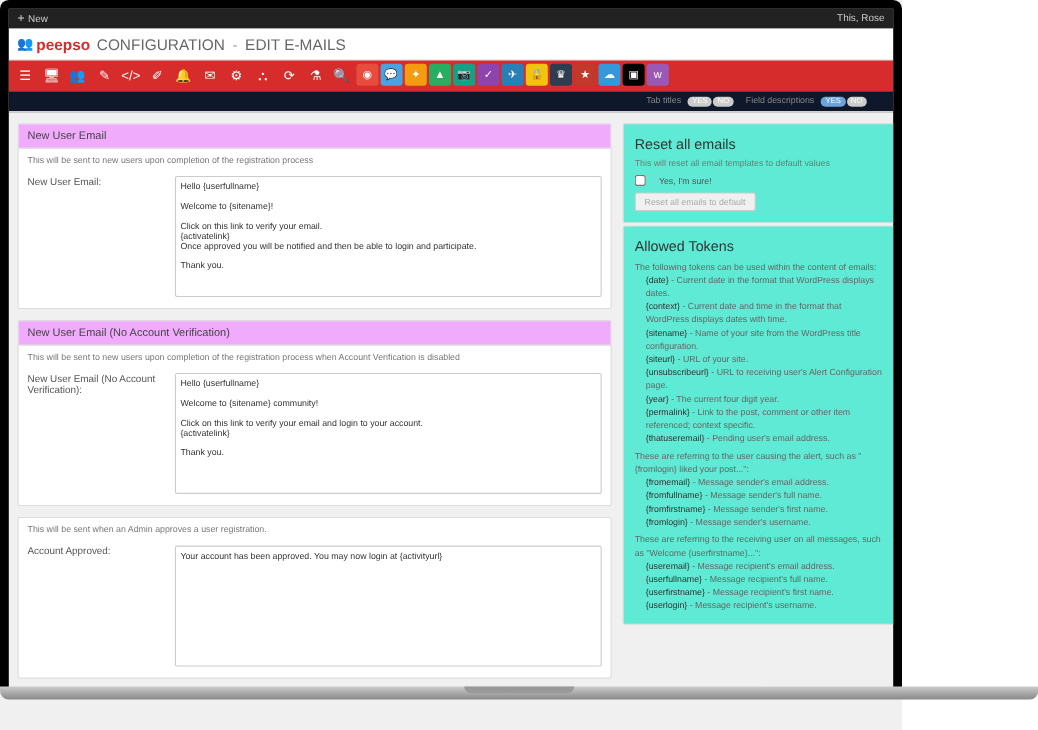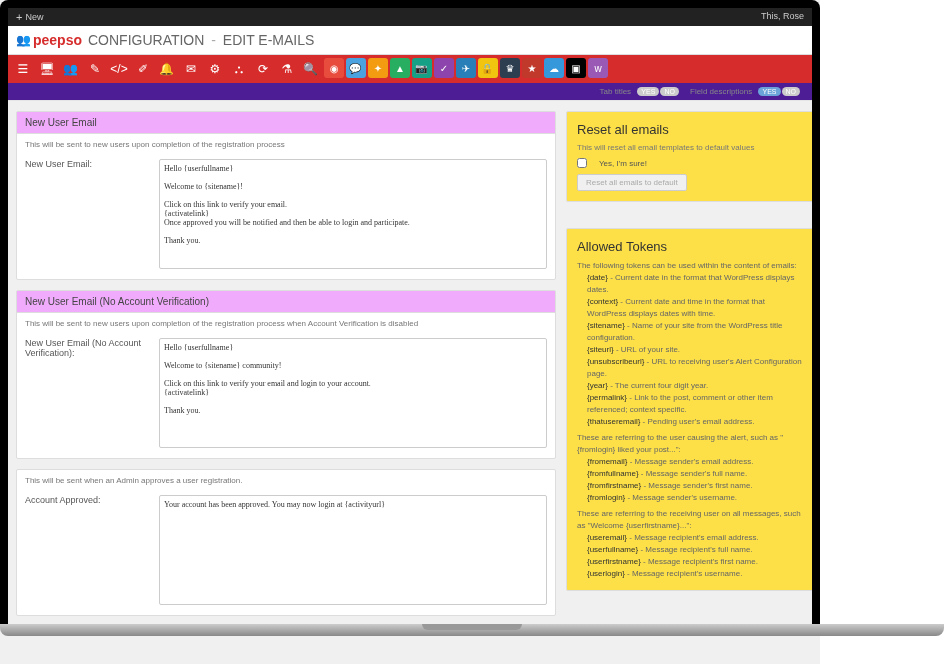--- a/index.html
+++ b/index.html
@@ -19,37 +19,37 @@
     .header { background: #fff; padding: 6px 8px; display: flex; align-items: center; gap: 6px; border-bottom: 1px solid #ddd; }
     .logo { color: #d62c2c; font-weight: bold; font-size: 14px; display: flex; align-items: center; gap: 2px; }
     .logo-icon { font-size: 12px; }
     .breadcrumb { color: #666; font-size: 14px; font-weight: 300; }
     .breadcrumb .sep { color: #aaa; margin: 0 3px; }
     
     .toolbar { background: #d62c2c; padding: 3px 4px; display: flex; gap: 2px; }
     .toolbar .ticon { width: 22px; height: 22px; display: flex; align-items: center; justify-content: center; color: #fff; font-size: 12px; border-radius: 2px; }
     .toolbar .ticon.colored { width: 20px; height: 20px; border-radius: 3px; font-size: 10px; }
     
-    .subbar { background: #4c1d95; padding: 4px 12px; text-align: right; font-size: 8px; color: #888; border-bottom: 1px solid #e5e5e5; }
+    .subbar { background: #0f172a; padding: 4px 24px; text-align: right; font-size: 8px; color: #888; border-bottom: 1px solid #e5e5e5; }
     .toggle { display: inline-flex; align-items: center; gap: 1px; margin-left: 4px; }
     .toggle-pill { background: #ccc; border-radius: 7px; padding: 1px 4px; font-size: 7px; color: #fff; }
     .toggle-pill.on { background: #6ba4d8; }
     
     .content { display: flex; gap: 10px; padding: 10px 8px; }
     .main { flex: 0 0 540px; }
     .side { flex: 0 0 250px; }
     
     .panel { background: #fff; border: 1px solid #ddd; border-radius: 2px; margin-bottom: 10px; }
     .panel-header { background: #f0abfc; padding: 5px 8px; font-size: 10px; color: #444; border-bottom: 1px solid #ddd; }
     .panel-desc { padding: 6px 8px; font-size: 8px; color: #777; }
     .panel-body { padding: 4px 8px 10px 8px; display: flex; gap: 4px; }
     .field-label { flex: 0 0 130px; font-size: 9px; color: #555; }
-    textarea { flex: 1; border: 1px solid #ccc; border-radius: 2px; padding: 4px; font-family: Liberation Serif, serif; font-size: 8px; resize: none; height: 110px; color: #333; }
-    
-    .side-panel { background: #fde047; border: 1px solid #ddd; border-radius: 2px; padding: 10px; margin-bottom: 26px; }
+    textarea { flex: 1; border: 1px solid #ccc; border-radius: 2px; padding: 4px; font-family: Liberation Sans, sans-serif; font-size: 8px; resize: none; height: 110px; color: #333; }
+    
+    .side-panel { background: #5eead4; border: 1px solid #ddd; border-radius: 2px; padding: 10px; margin-bottom: 2px; }
     .side-panel h3 { font-size: 13px; font-weight: 400; color: #333; margin-bottom: 6px; }
     .side-panel p { font-size: 8px; color: #777; margin-bottom: 6px; }
     .checkbox-row { display: flex; align-items: center; gap: 12px; font-size: 8px; color: #555; margin-bottom: 6px; }
     .checkbox-row input { width: 10px; height: 10px; }
     .btn-reset { background: #f0f0f0; border: 1px solid #ccc; color: #aaa; padding: 3px 8px; font-size: 8px; border-radius: 2px; cursor: not-allowed; }
     
     .token-list { font-size: 8px; color: #666; line-height: 1.5; }
     .token-list .token-item { padding-left: 10px; }
     .token-list .token-name { color: #333; }
     .token-list .group-label { color: #666; margin-top: 4px; }

